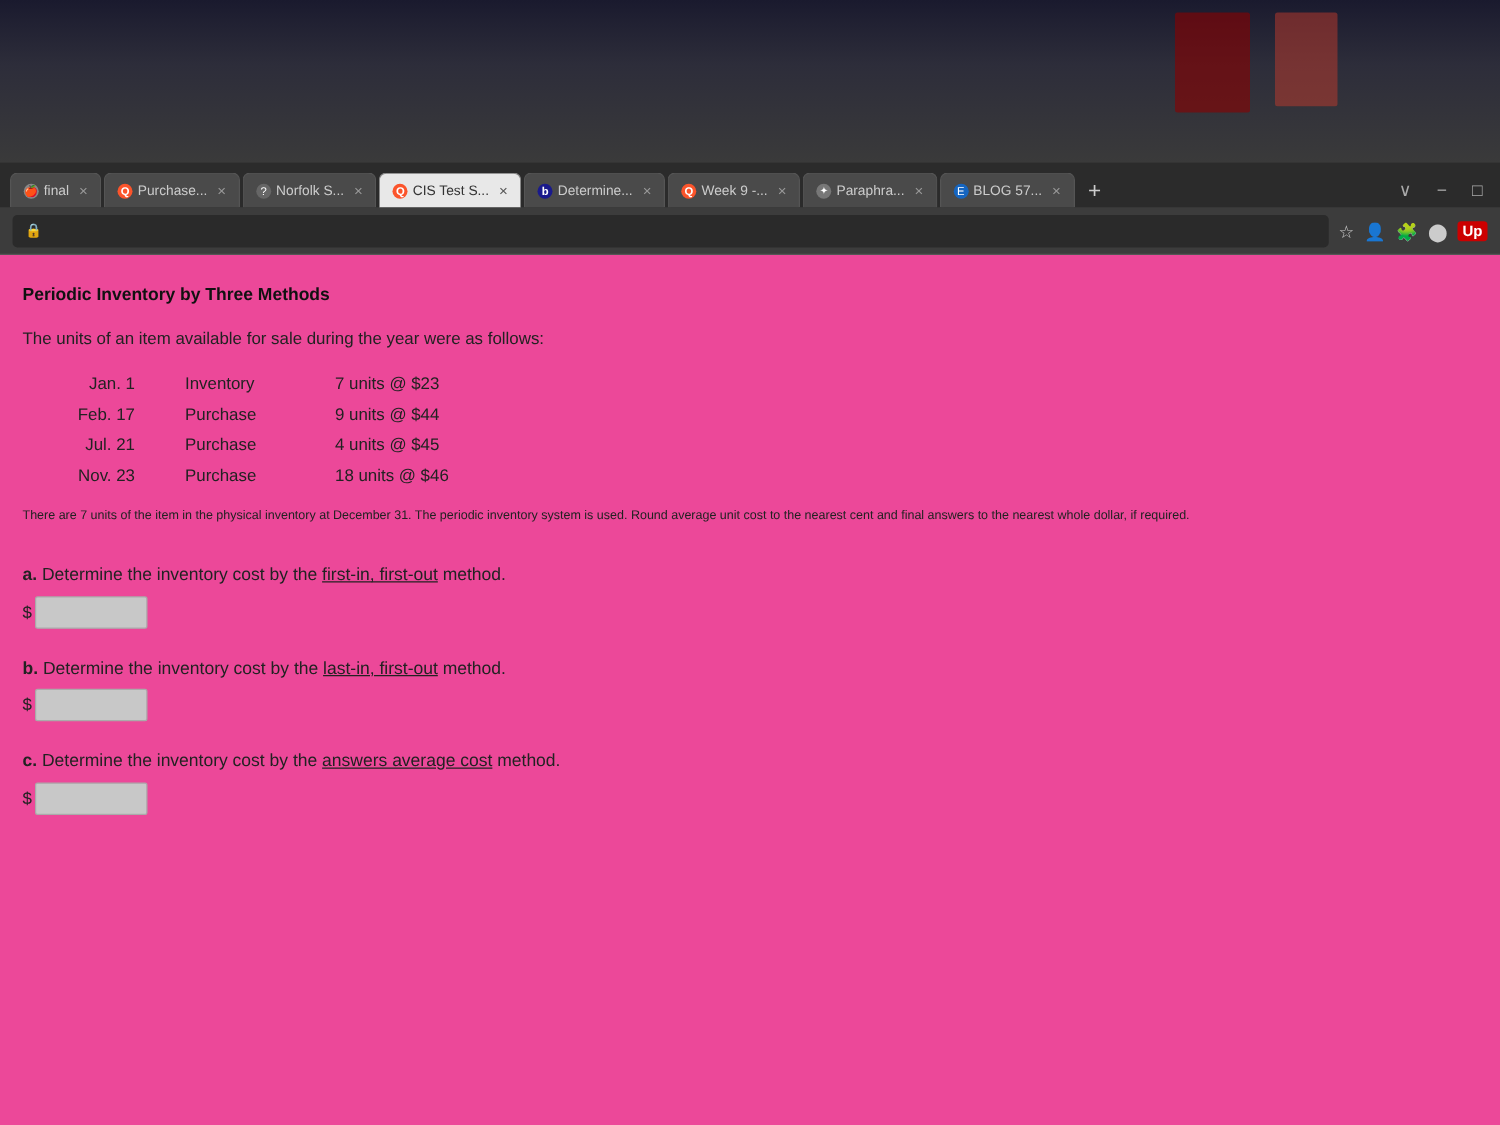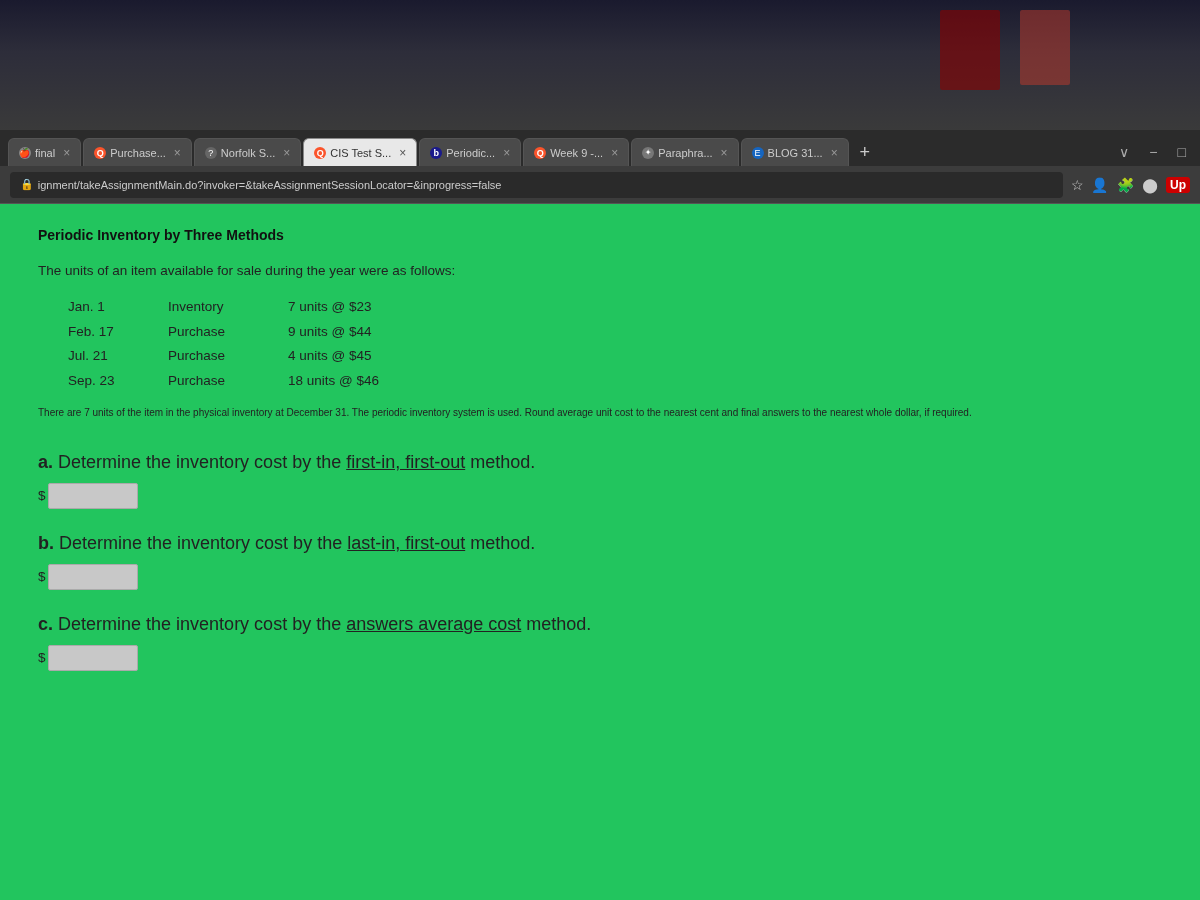--- a/index.html
+++ b/index.html
@@ -140,25 +140,25 @@
     }
     .addr-right-icons {
       display: flex; align-items: center; gap: 8px;
     }
     .addr-right-icon {
       color: #ccc; font-size: 14px; cursor: pointer;
     }
 
     
     .page-content {
-      background: #22c55e;
+      background: #ec4899;
       width: 100%;
       height: calc(900px - 130px - 36px - 38px);
       overflow-y: auto;
-      padding: 20px 38px;
+      padding: 20px 18px;
       font-size: 13.5px;
       color: #222;
       line-height: 1.6;
     }
 
     .page-title {
       font-size: 14px;
       font-weight: 600;
       margin-bottom: 14px;
       color: #111;
@@ -172,35 +172,35 @@
     .inventory-table {
       margin-left: 30px;
       margin-bottom: 14px;
     }
     .inventory-row {
       display: flex;
       gap: 40px;
       margin-bottom: 3px;
       font-size: 13.5px;
     }
-    .inv-date { width: 60px; }
+    .inv-date { width: 60px; text-align: right; }
     .inv-type { width: 80px; }
     .inv-amount { }
 
     .description-text {
       font-size: 10px;
       margin-bottom: 28px;
       line-height: 1.5;
     }
 
     .question-section {
       margin-bottom: 20px;
     }
     .question-label {
-      font-size: 18px;
+      font-size: 14px;
       margin-bottom: 6px;
     }
     .question-label strong { font-weight: 700; }
     .underline-text {
       text-decoration: underline;
     }
 
     .dollar-input-row {
       display: flex;
       align-items: center;
@@ -252,55 +252,54 @@
     </div>
 
     <div class="tab active">
       <span class="tab-icon brave" style="font-size:9px; font-weight:bold;">Q</span>
       <span>CIS Test S...</span>
       <span class="tab-close">×</span>
     </div>
 
     <div class="tab">
       <span class="tab-icon b-icon" style="font-size:9px;">b</span>
-      <span>Periodic...</span>
+      <span>Determine...</span>
       <span class="tab-close">×</span>
     </div>
 
     <div class="tab">
       <span class="tab-icon brave" style="font-size:9px; font-weight:bold;">Q</span>
       <span>Week 9 -...</span>
       <span class="tab-close">×</span>
     </div>
 
     <div class="tab">
       <span class="tab-icon paraphra" style="font-size:8px; background:#777;">✦</span>
       <span>Paraphra...</span>
       <span class="tab-close">×</span>
     </div>
 
     <div class="tab">
       <span class="tab-icon blog" style="font-size:9px; background:#1565c0;">E</span>
-      <span>BLOG 31...</span>
+      <span>BLOG 57...</span>
       <span class="tab-close">×</span>
     </div>
 
     <div class="tab-new">+</div>
 
     <div class="tab-controls">
       <span class="tab-control-btn">∨</span>
       <span class="tab-control-btn">−</span>
       <span class="tab-control-btn">□</span>
     </div>
   </div>
 
   <div class="address-bar">
     <div class="addr-url-box">
       <span class="addr-icon">🔒</span>
-      <span>ignment/takeAssignmentMain.do?invoker=&amp;takeAssignmentSessionLocator=&amp;inprogress=false</span>
     </div>
     <div class="addr-right-icons">
       <span class="addr-right-icon">☆</span>
       <span class="addr-right-icon">👤</span>
       <span class="addr-right-icon">🧩</span>
       <span class="addr-right-icon">⬤</span>
       <span class="addr-right-icon" style="font-size:12px; background:#c00; color:white; padding:1px 4px; border-radius:3px; font-weight:bold;">Up</span>
     </div>
   </div>
 
@@ -322,21 +321,21 @@
       <span class="inv-date">Feb. 17</span>
       <span class="inv-type">Purchase</span>
       <span class="inv-amount">9 units @ $44</span>
     </div>
     <div class="inventory-row">
       <span class="inv-date">Jul. 21</span>
       <span class="inv-type">Purchase</span>
       <span class="inv-amount">4 units @ $45</span>
     </div>
     <div class="inventory-row">
-      <span class="inv-date">Sep. 23</span>
+      <span class="inv-date">Nov. 23</span>
       <span class="inv-type">Purchase</span>
       <span class="inv-amount">18 units @ $46</span>
     </div>
   </div>
 
   <div class="description-text">There are 7 units of the item in the physical inventory at December 31. The periodic inventory system is used. Round average unit cost to the nearest cent and final answers to the nearest whole dollar, if required.</div>
 
   <div class="question-section">
     <div class="question-label">
       <strong>a.</strong>

